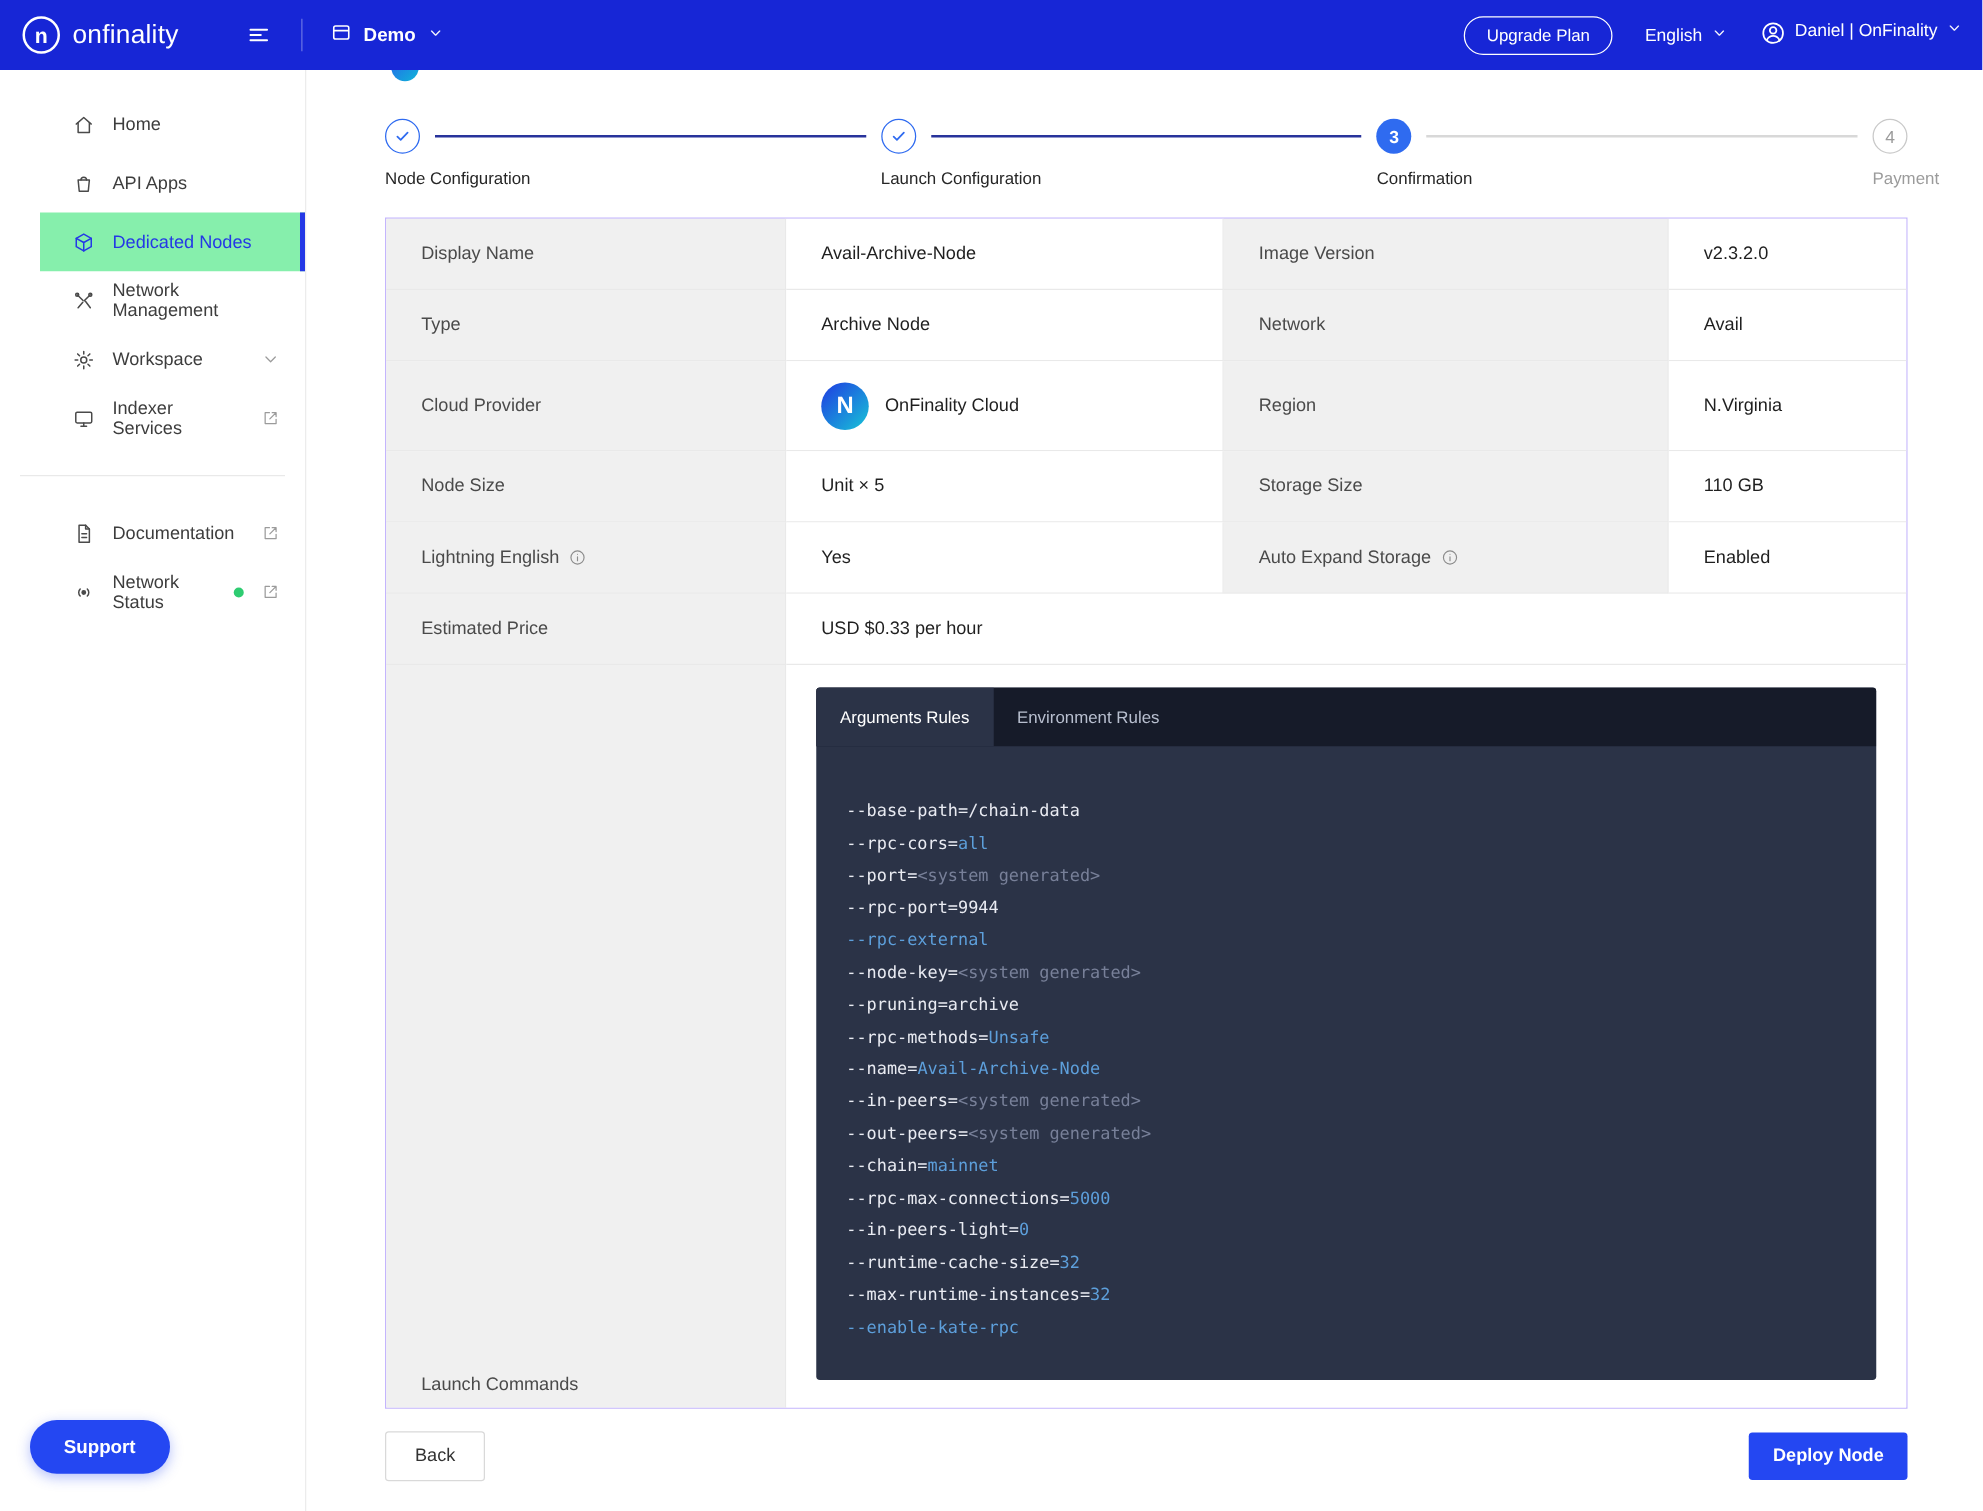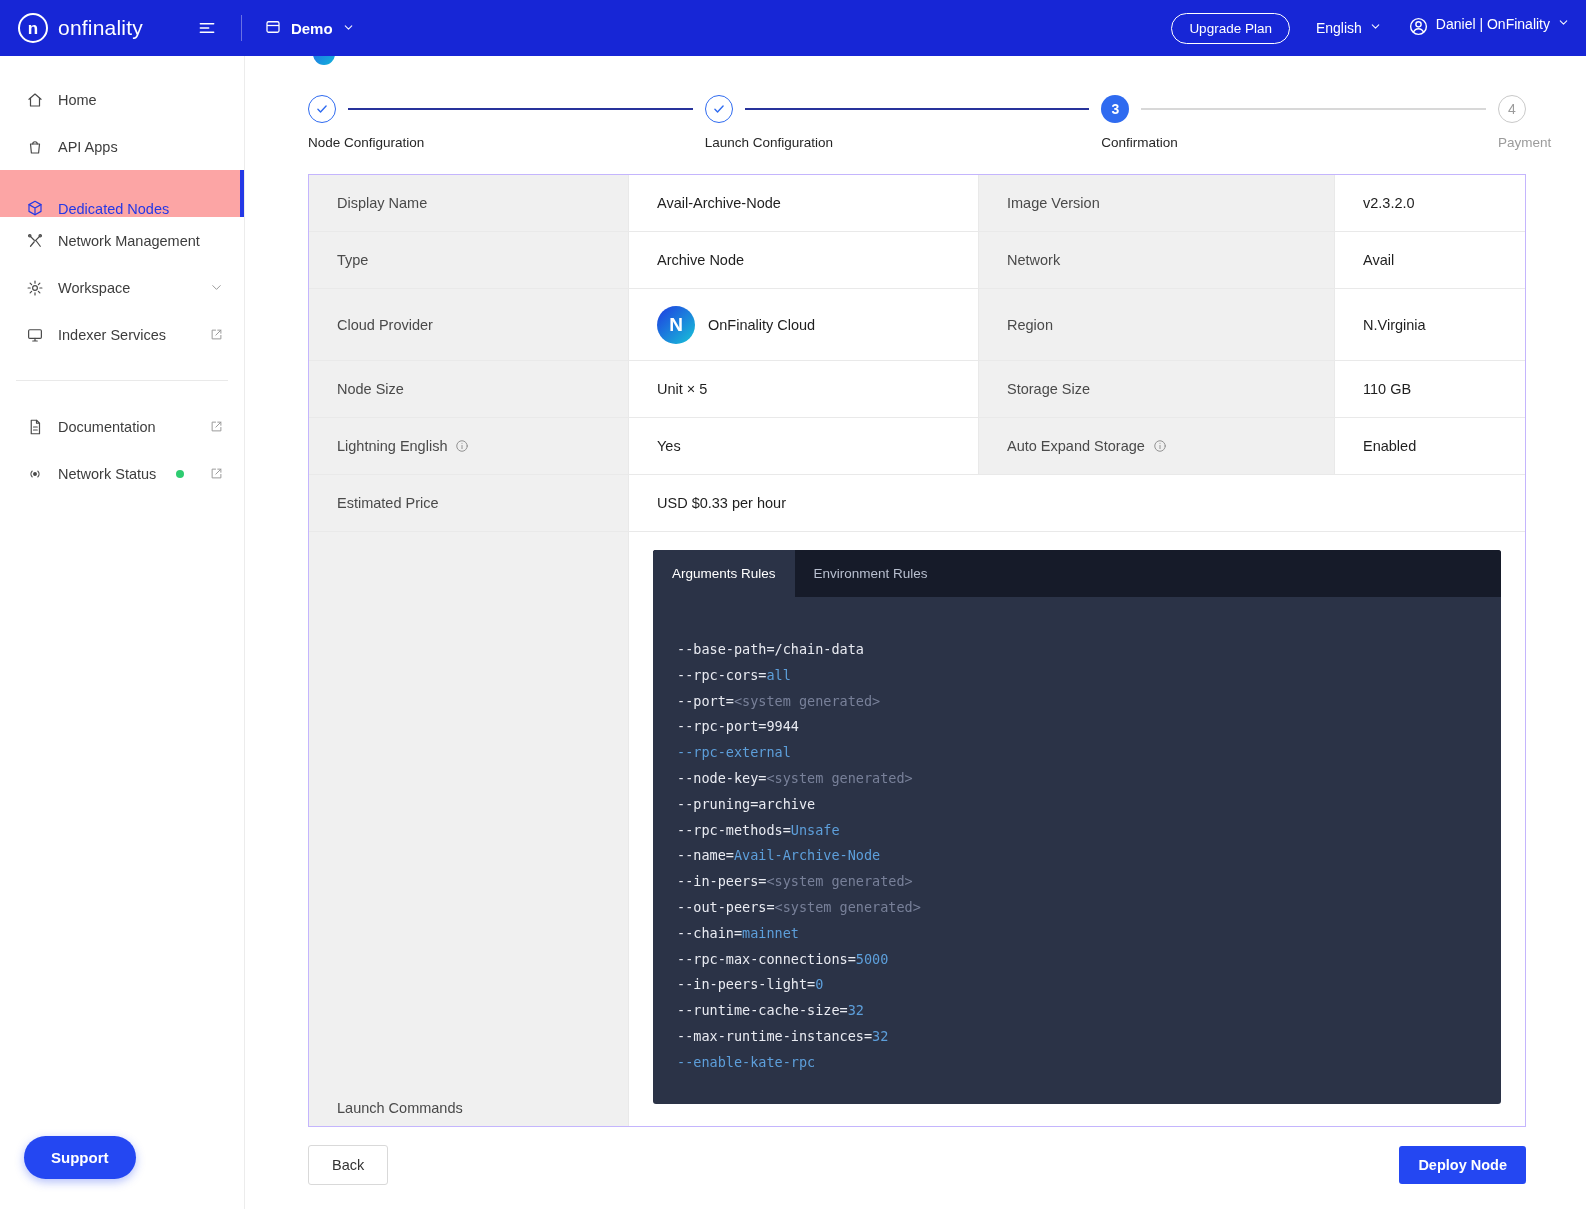--- a/index.html
+++ b/index.html
@@ -33,25 +33,25 @@
   }
   .lang, .user { display:flex; gap:7px; font-size:14px; cursor:pointer; white-space:nowrap; }
   .user .avatar svg { width:21px; height:21px; }
   
   .sidebar {
     position:absolute; top:56px; left:0; bottom:0; width:245px; background:#fff;
     border-right:1px solid #ececec; padding-top:20px; z-index:10;
   }
   .side-item {
     display:flex; align-items:center; gap:14px; height:47px; padding:0 20px 0 26px;
-    font-size:14.5px; color:#3d3d3d; cursor:pointer; position:relative;
+    font-size:14.5px; color:#3d3d3d; cursor:pointer; position:relative;margin-left:32px;
   }
   .side-item .icon { color:#4a4a4a; display:flex; }
   .side-item .icon svg { width:18px; height:18px; }
-  .side-item.active { background:#fca5a5; color:#2438e6;align-items:flex-end; }
+  .side-item.active { background:#86efac; color:#2438e6; }
   .side-item.active .icon { color:#2438e6; }
   .side-item.active::after { content:''; position:absolute; right:0; top:0; bottom:0; width:4px; background:#2438e6; }
   .side-item .trailing { margin-left:auto; color:#9b9b9b; display:flex; }
   .side-item .trailing svg { width:15px; height:15px; }
   .dot { width:8px; height:8px; border-radius:50%; background:#2ecc71; margin-left:6px; flex:none; }
   .side-divider { height:1px; background:#e9e9e9; margin:22px 16px; }
   .support-btn {
     position:absolute; left:24px; bottom:30px; z-index:30;
     background:#2447f2; color:#fff; border:none; border-radius:24px;
     padding:13px 27px; font-size:15px; font-weight:700; font-family:inherit; cursor:pointer;

